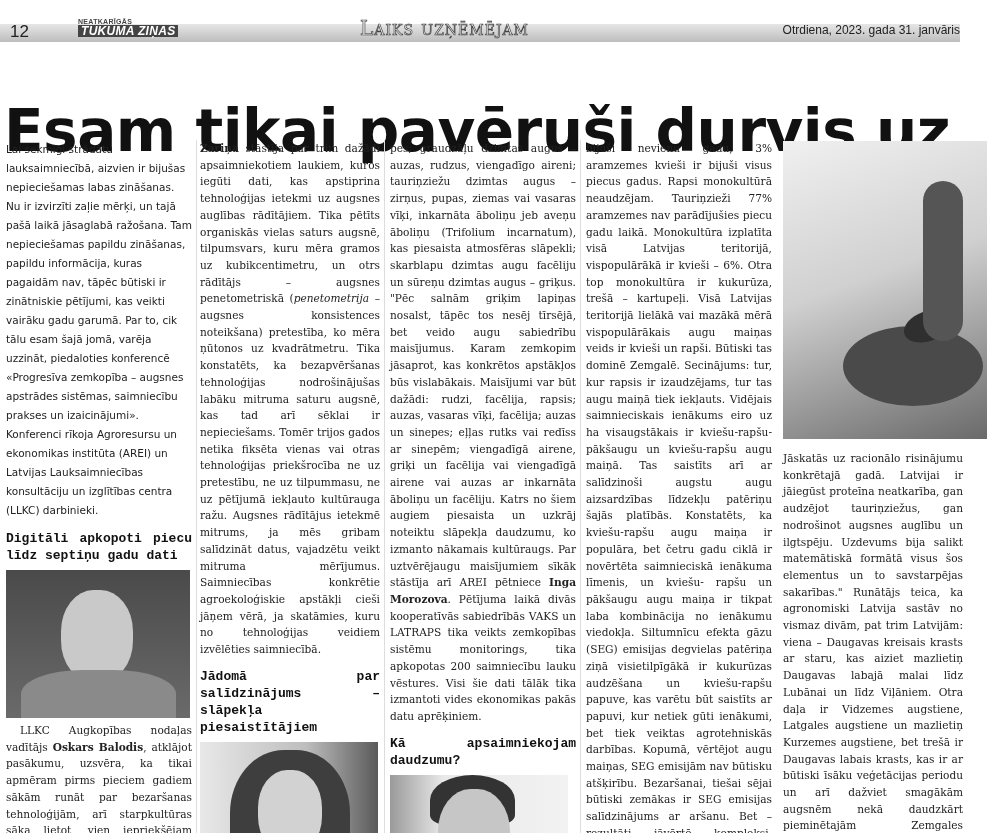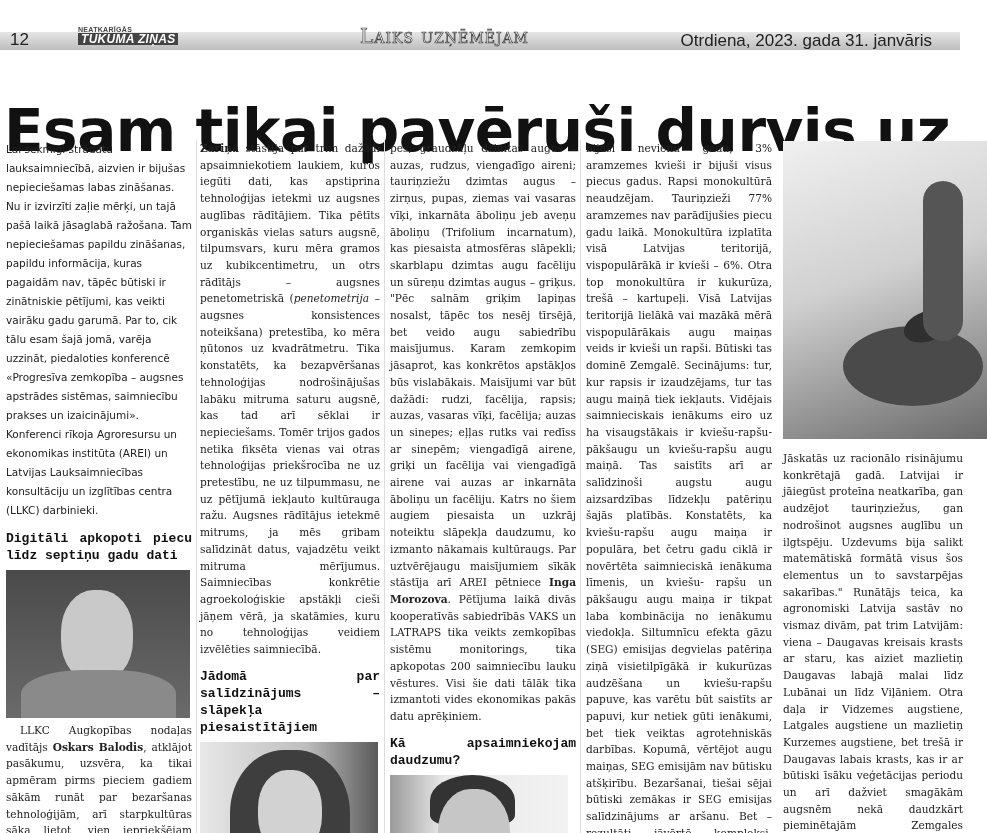--- a/index.html
+++ b/index.html
@@ -1,24 +1,24 @@
 <!DOCTYPE html>
 <html><head>
 <meta charset="utf-8">
 <style>
   html,body{margin:0;padding:0;background:#fff;}
   body{width:987px;height:833px;overflow:hidden;position:relative;font-family:"DejaVu Serif",serif;color:#222;}
-  .header{position:absolute;left:0;top:12px;width:960px;height:40px;}
+  .header{position:absolute;left:0;top:4px;width:960px;height:40px;padding-left:28px;}
   .header-bar{position:absolute;left:0;top:20px;width:960px;height:18px;background:linear-gradient(#e6e6e6,#bdbdbd);}
   .page-num{position:absolute;left:10px;top:18px;font-family:"Liberation Sans",sans-serif;font-size:17px;color:#222;}
   .logo{position:absolute;left:78px;top:14px;font-family:"Liberation Sans",sans-serif;line-height:1;}
   .logo-top{font-size:7px;color:#444;letter-spacing:0.3px;font-weight:bold;}
   .logo-main{font-size:12px;background:#444;color:#fff;padding:0 3px;font-weight:bold;letter-spacing:0.3px;font-style:italic;}
   .section{position:absolute;left:360px;top:12px;font-family:"DejaVu Serif",serif;font-size:20px;color:#fff;-webkit-text-stroke:0.7px #444;letter-spacing:1px;font-variant:small-caps;}
-  .date{position:absolute;right:28px;top:19px;font-family:"Liberation Sans",sans-serif;font-size:17px;color:#222;}
+  .date{position:absolute;right:28px;top:19px;font-family:"Liberation Sans",sans-serif;font-size:12px;color:#222;}
   .headline{position:absolute;left:4px;top:58px;font-family:"DejaVu Sans",sans-serif;font-weight:bold;font-size:58px;color:#111;white-space:nowrap;letter-spacing:-0.5px;}
   .col{position:absolute;top:140px;font-size:10.6px;line-height:16.7px;text-align:justify;}
   .lead{font-family:"DejaVu Sans",sans-serif;font-size:10.5px;line-height:19px;text-align:left;color:#222;}
   .col p{margin:0;}
   .indent{text-indent:14px;}
   .subhead{font-family:Liberation Mono, monospace;font-weight:bold;font-size:13px;line-height:17px;color:#111;margin:10px 0 6px;}
   .photo{background:#777;position:relative;overflow:hidden;}
   .photo .face{position:absolute;border-radius:45%;background:#c9c9c9;}
   .right-photo{position:absolute;left:783px;top:141px;width:204px;height:298px;background:linear-gradient(160deg,#f0f0f0,#d0d0d0 45%,#6a6a6a);overflow:hidden;}
   .sep{position:absolute;top:140px;width:1px;height:693px;background:#ddd;}

